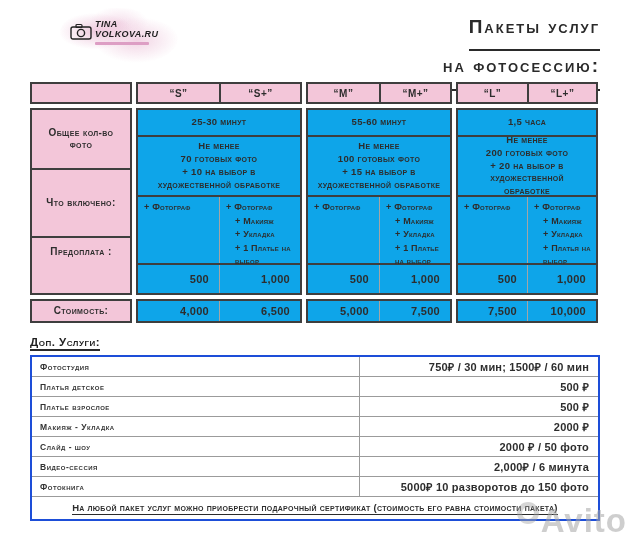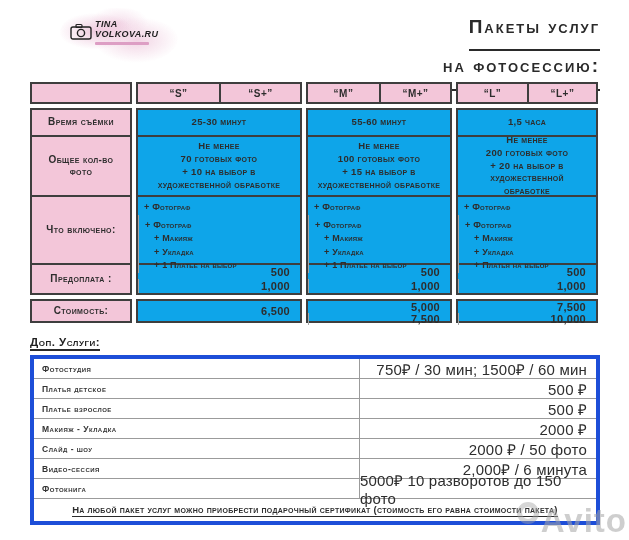--- a/index.html
+++ b/index.html
@@ -65,21 +65,21 @@
   .r-pre    { height:28px;justify-content:center; }
 
   .lbl {
     font-variant:small-caps; font-weight:800; font-size:10px;
     letter-spacing:.4px; text-align:center; line-height:1.25; padding:0 4px;
   }
   .val-center {
     font-variant:small-caps; font-weight:700; font-size:9.5px;
     letter-spacing:.3px; text-align:center; line-height:1.35; white-space:pre-line;
   }
-  .split { width:100%; height:100%; display:flex;flex-direction:column; }
+  .split { width:100%; height:100%; display:flex; }
   .split .cell { flex:1 1 50%; }
   .split .cell + .cell { border-left:1px solid var(--lite); }
   .inc-cell { padding:4px 3px 0 6px; }
   .inc-list {
     font-variant:small-caps; font-weight:700; font-size:9px; line-height:1.5;
     white-space:pre-line; padding-left:9px; text-indent:-9px; letter-spacing:.2px;
   }
   .num-cell {
     display:flex; align-items:center; justify-content:flex-end;
     font-weight:700; font-size:11px; padding-right:10px; letter-spacing:.3px;
@@ -88,31 +88,31 @@
   .price-box .split { height:100%; }
   .price-lbl { height:100%; display:flex; align-items:center; justify-content:center; }
 
   
   .extras { margin-top:9px; width:570px; }
   .extras-heading {
     display:inline-block;
     font-variant:small-caps; font-weight:800; font-size:11.5px; letter-spacing:.5px;
     border-bottom:2px solid #2a2a2a; padding-bottom:1px; margin-bottom:4px; color:#1f1f1f;
   }
-  .extras-table { border:4px solid #1d4ed8; }
+  .extras-table { border:2px solid #1d4ed8;text-align:center; }
   .x-row { display:flex; border-bottom:1px solid #9b9b9b; height:20px; }
   .x-row:last-child { border-bottom:none; }
   .x-label {
     flex:0 0 58%; border-right:1px solid #9b9b9b;
     display:flex; align-items:center; padding-left:8px;
     font-variant:small-caps; font-weight:700; font-size:8.5px; letter-spacing:.5px; color:#333;
   }
   .x-value {
     flex:1; display:flex; align-items:center; justify-content:flex-end;
-    padding-right:9px; font-weight:400; font-size:15px; letter-spacing:.2px;
+    padding-right:9px; font-weight:700; font-size:11px; letter-spacing:.2px;
   }
   .x-note { height:22px; display:flex; align-items:center; justify-content:center; }
   .x-note span {
     font-variant:small-caps; font-weight:800; font-size:9.5px; letter-spacing:.3px;
     border-bottom:1.5px solid #2a2a2a; padding-bottom:1px;
   }
 
   
   .watermark {
     position:absolute; right:2px; bottom:0px;
@@ -161,23 +161,20 @@
     <div class="box pink hdr">
       <div class="half">“M”</div>
       <div class="half">“M+”</div>
     </div>
     <div class="box pink hdr">
       <div class="half">“L”</div>
       <div class="half">“L+”</div>
     </div>
 
     <div class="box pink">
-      <div class="row r-time">
-          <div class="lbl">Время съёмки</div>
-        </div>
       <div class="row r-photos">
           <div class="lbl">Общее кол-во фото</div>
         </div>
       <div class="row r-inc" style="align-items:center;">
           <div class="lbl">Что включено:</div>
         </div>
       <div class="row r-pre">
           <div class="lbl">Предоплата :</div>
         </div>
     </div>
@@ -276,20 +273,21 @@
       </div>
     </div>
 
     <div class="box pink price-box">
       <div class="price-lbl">
           <div class="lbl">Стоимость:</div>
         </div>
     </div>
     <div class="box price-box">
       <div class="split">
+        <div class="cell num-cell">4,000</div>
         <div class="cell num-cell">6,500</div>
       </div>
     </div>
     <div class="box price-box">
       <div class="split">
         <div class="cell num-cell">5,000</div>
         <div class="cell num-cell">7,500</div>
       </div>
     </div>
     <div class="box price-box">

